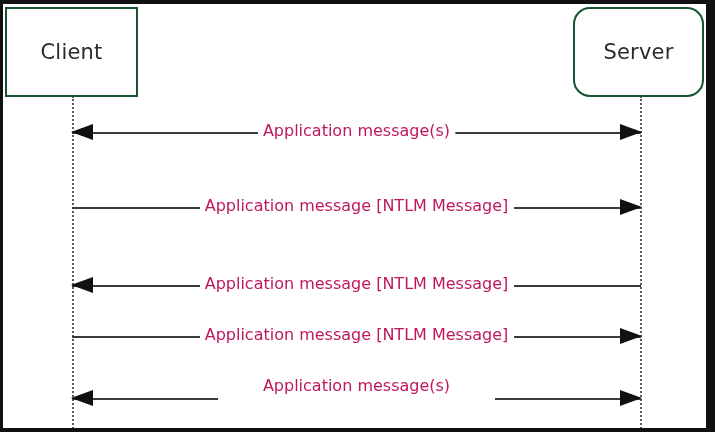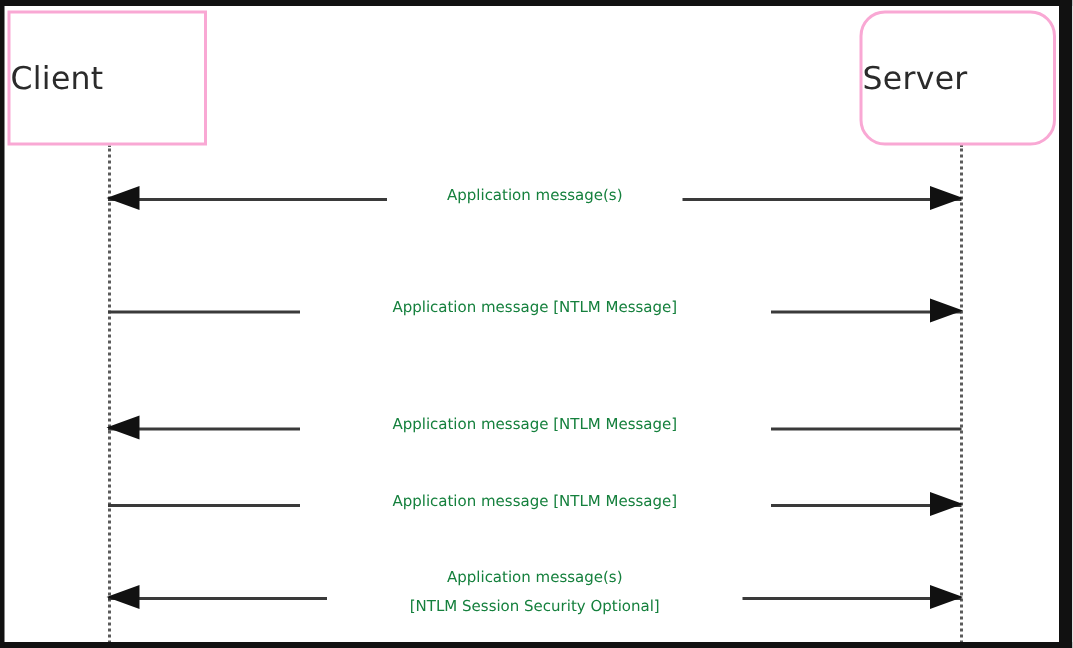--- a/index.html
+++ b/index.html
@@ -25,25 +25,26 @@
     z-index: 40;
   }
   .frame-top    { left: 0;   top: 0;     width: 715px; height: 4px; }
   .frame-bottom { left: 0;   top: 428px; width: 715px; height: 4px; }
   .frame-left   { left: 0;   top: 0;     width: 3px;   height: 432px; }
   .frame-right  { left: 706px; top: 0;   width: 9px;   height: 432px; }
 
   
   .participant-box {
     position: absolute;
-    border: 2px solid #f9a8d4;
+    border: 2px solid #14532d;
     background: #ffffff;
     box-sizing: border-box;
     display: flex;
     align-items: center;
+    justify-content: center;
     z-index: 20;
   }
   .participant-label {
     font-size: 21px;
     color: #2b2b2b;
     letter-spacing: 0.2px;
     white-space: nowrap;
   }
   #box-client { left: 5px;   top: 7px; width: 133px; height: 90px; }
   #box-server { left: 573px; top: 7px; width: 131px; height: 90px; border-radius: 17px; }
@@ -76,22 +77,22 @@
     height: 0;
     border-top: 2px solid #3a3a3a;
   }
 
   .msg-label {
     position: absolute;
     left: 50%;
     transform: translateX(-50%);
     background: #ffffff;
     padding: 0 5px;
-    font-size: 10px;
-    color: #15803d;
+    font-size: 16px;
+    color: #be185d;
     white-space: nowrap;
     text-align: center;
     line-height: 19px;
   }
   .msg-label.single {
     top: -11px;
   }
   .msg-label.double {
     top: -22px;
   }
@@ -174,17 +175,16 @@
     </div>
   </div>
 
   <div class="message-row" id="msg-5" style="top:398px;">
     <div class="msg-line" style="left: 0px; width: 146px;"></div>
     <div class="msg-line" style="left: 423px; width: 146px;"></div>
     <div class="arrow arrow-left"></div>
     <div class="arrow arrow-right"></div>
     <div class="msg-label double">
       <div>Application message(s)</div>
-      <div>[NTLM Session Security Optional]</div>
     </div>
   </div>
 
 </div>
 
 </body></html>

